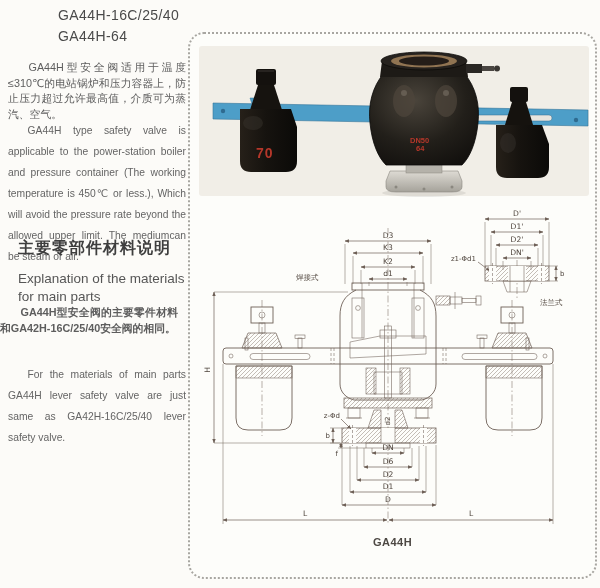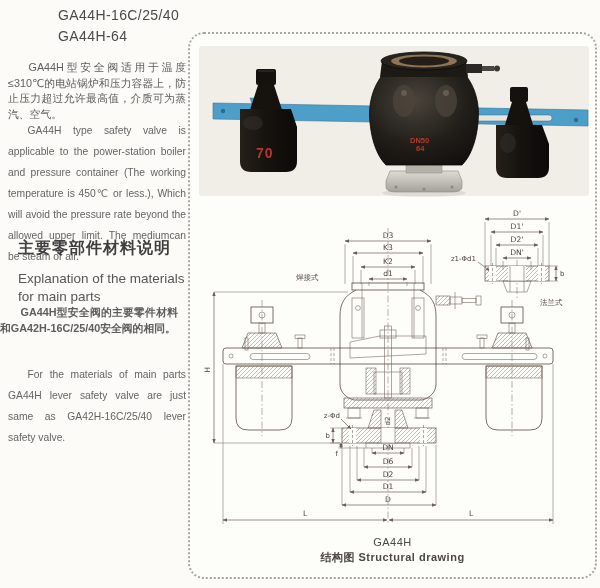--- a/index.html
+++ b/index.html
@@ -18,21 +18,21 @@
   .sec-head-zh{left:18px;top:238px;font-size:16px;font-weight:bold;color:#3e3e3e;letter-spacing:1px;}
   .sec-head-en{left:18px;top:258px;width:168px;font-size:13.5px;line-height:18px;color:#565656;margin-top:12px;}
   
   .panel{
     left:188px;top:32px;width:405px;height:543px;
     border:2px dotted #a8a6a1;border-radius:16px;background:#fdfdfa;
   }
   .photo-svg{left:6px;top:9px;}
   .drawing-svg{left:0px;top:166px;}
   .caption{left:0;top:502px;width:100%;text-align:center;color:#4d4843;}
-  .caption .l1{font-size:11px;font-weight:normal;letter-spacing:.5px;}
+  .caption .l1{font-size:11px;font-weight:bold;letter-spacing:.5px;}
   .caption .l2{font-size:11px;font-weight:bold;margin-top:2px;letter-spacing:.5px;}
   
   .oln{fill:none;stroke:#6e6057;stroke-width:.9;}
   .thin{fill:none;stroke:#6e6057;stroke-width:.55;}
   .dim{stroke:#6e6057;stroke-width:.7;fill:none;}
   .ext{stroke:#6e6057;stroke-width:.5;fill:none;}
   .cl{stroke:#8b7d74;stroke-width:.6;fill:none;stroke-dasharray:7 2.5 1.5 2.5;}
   .dsh{stroke:#6e6057;stroke-width:.55;fill:none;stroke-dasharray:3 2;}
   .dimt{font-family:"DejaVu Sans",sans-serif;font-size:7.6px;fill:#4e443c;}
   .dimt.sm{font-size:7px;}
@@ -334,15 +334,14 @@
       <line class="ext" x1="549" y1="266" x2="558" y2="266"></line>
         <line class="ext" x1="549" y1="281" x2="558" y2="281"></line>
       <line class="dim" x1="556" y1="266" x2="556" y2="281" marker-start="url(#arw)" marker-end="url(#arw)"></line>
       <text class="dimt sm" x="560" y="276">b</text>
       <text class="zht" x="540" y="305">法兰式</text>
     </g>
   </svg>
 
   <div class="abs caption">
     <div class="l1">GA44H</div>
-    <div class="l2">结构图 Structural drawing</div>
   </div>
 </div>
 
 </body></html>

